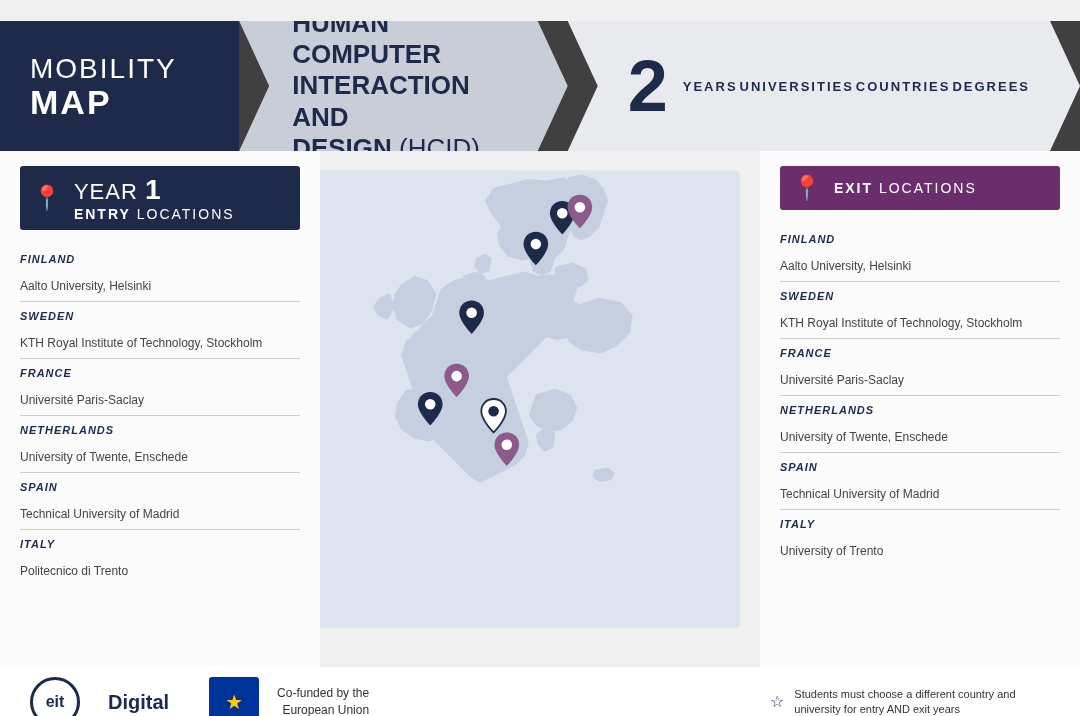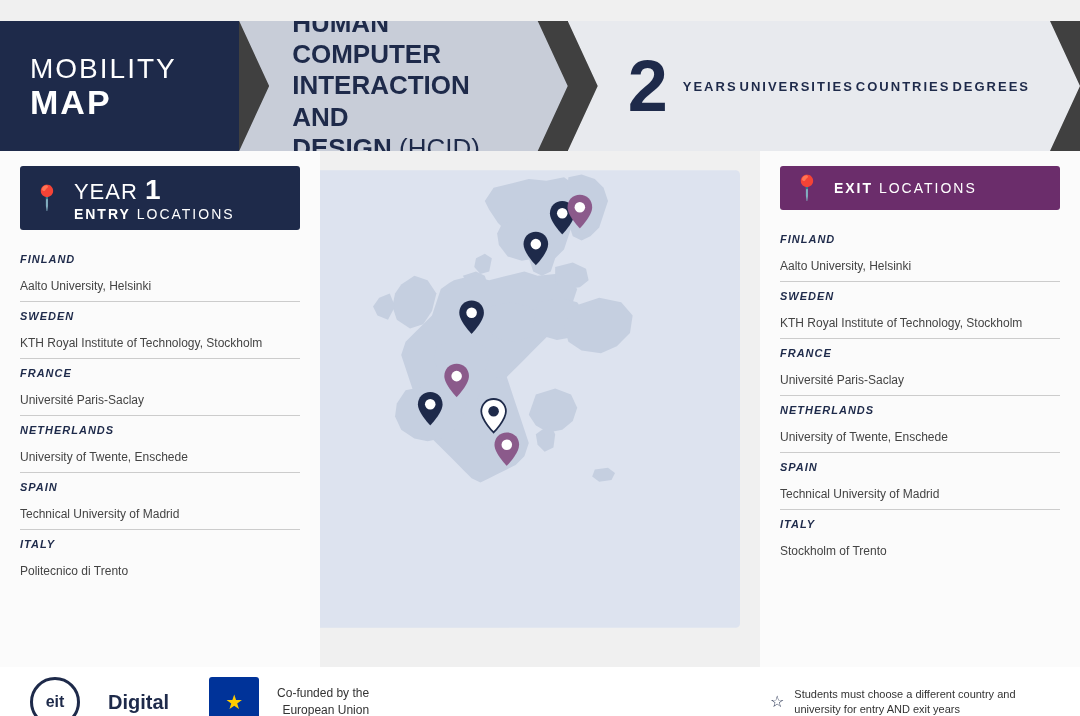--- a/index.html
+++ b/index.html
@@ -456,21 +456,21 @@
         <li class="location-item">
           <div class="location-country">NETHERLANDS</div>
                   <div class="location-university">University of Twente, Enschede</div>
         </li>
         <li class="location-item">
           <div class="location-country">SPAIN</div>
                   <div class="location-university">Technical University of Madrid</div>
         </li>
         <li class="location-item">
           <div class="location-country">ITALY</div>
-                  <div class="location-university">Stockholm of Trento</div>
+                  <div class="location-university">University of Trento</div>
         </li>
       </ul>
   </div>
 </div>
 
 <div class="footer">
   <div class="eit-logo">
     <div class="eit-circle">eit</div>
     <div class="eit-text">Digital</div>
   </div>

